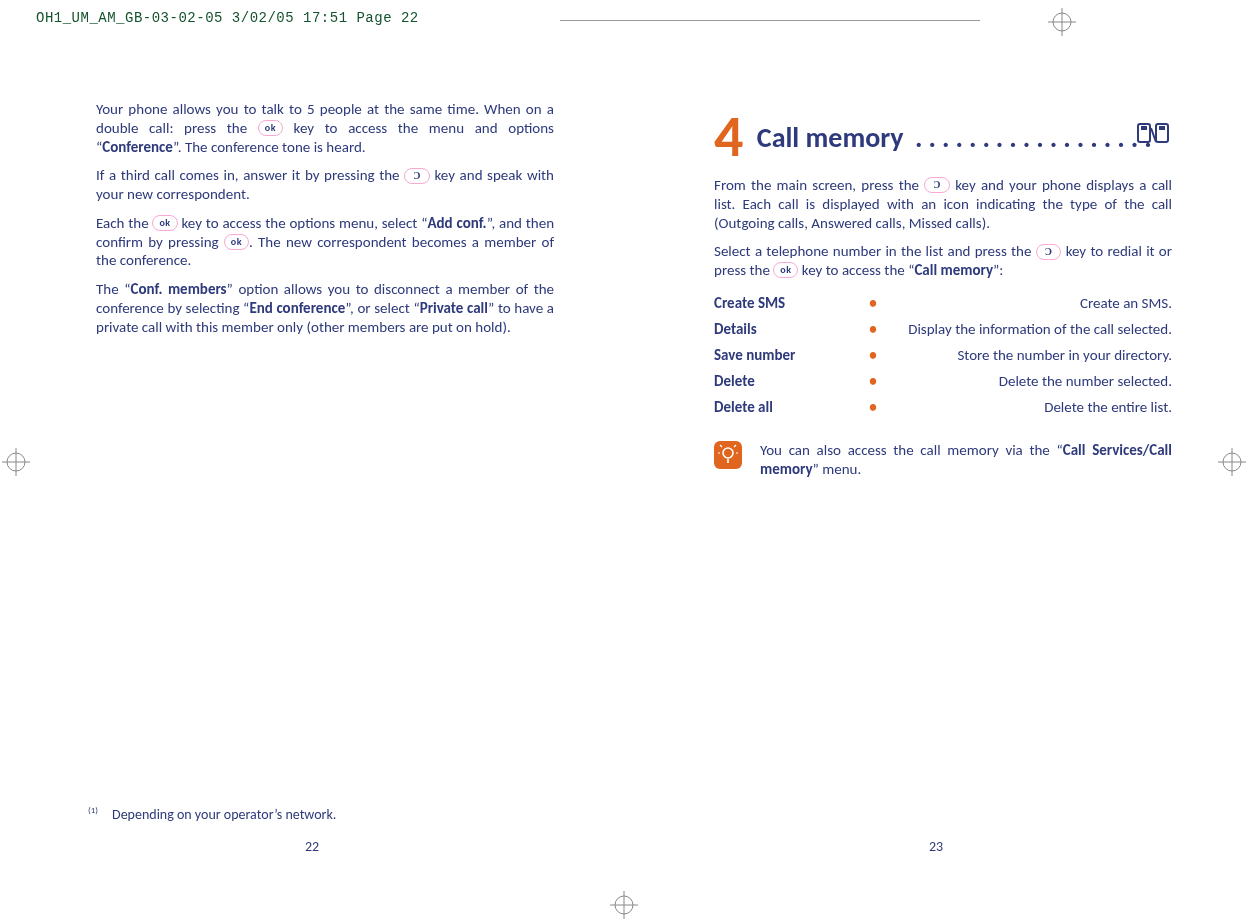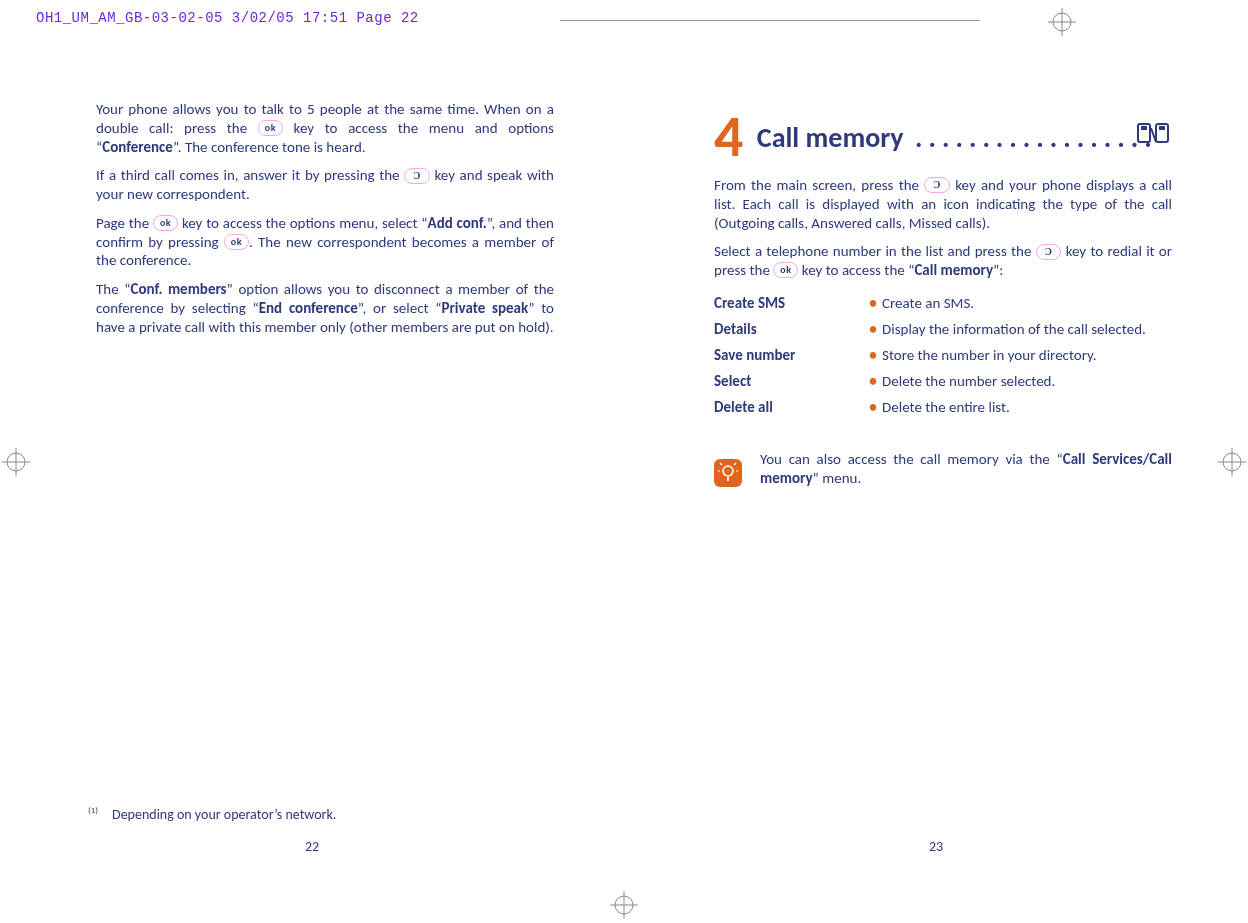--- a/index.html
+++ b/index.html
@@ -12,21 +12,21 @@
     position: relative;
     color: #2e3a7b;
     font-size: 15px;
   }
   .printhead {
     position: absolute;
     top: 10px;
     left: 36px;
     font-family: "Courier New", monospace;
     font-size: 14px;
-    color: #6d28d9;
+    color: #14532d;
     letter-spacing: 0.5px;
   }
   .crop-tr { position:absolute; top:8px; right:172px; }
   .crop-bc { position:absolute; bottom:4px; left:50%; transform:translateX(-50%); }
   .crop-ml { position:absolute; top:50%; left:2px; transform:translateY(-50%); }
   .crop-mr { position:absolute; top:50%; right:2px; transform:translateY(-50%); }
   .crop-line-top { position:absolute; top:20px; left:560px; width:420px; height:1px; background:#999; }
   .cropmark line, .cropmark circle { stroke:#888; stroke-width:1; fill:none; }
   .spread {
     position: absolute;
@@ -80,22 +80,22 @@
     display:inline-block;
     position:absolute;
     right:0;
     top:14px;
   }
   .phone-icons svg { fill:#2e3a7b; }
   .deflist { display:table; width:100%; margin-top:2px; }
   .defrow { display:table-row; }
   .defterm { display:table-cell; font-weight:700; padding:4px 10px 4px 0; white-space:nowrap; width:140px; }
   .defbullet { display:table-cell; color:#e0651f; font-weight:700; width:18px; text-align:center; }
-  .defdesc { display:table-cell; padding:4px 0; }
-  .tipbox { display:flex; margin-top:30px;align-items:flex-end; }
+  .defdesc { display:table-cell; padding:4px 0;text-align:right; }
+  .tipbox { display:flex; margin-top:21px; }
   .tipicon {
     width:28px; height:28px;
     background:#e0651f;
     border-radius:6px;
     flex-shrink:0;
     position:relative;
     margin-right:18px;
   }
   .tipicon svg { position:absolute; top:3px; left:3px; }
   .tiptext { text-align:justify; line-height:1.25; }
@@ -148,25 +148,25 @@
 
     <p>
       <span>Your phone allows you to talk to 5 people at the same time. When on a double call: press the </span><span class="ok-key">ok</span><span> key to access the menu and options “</span><b>Conference</b><span>”. The conference tone is heard.</span>
     </p>
 
     <p>
       <span>If a third call comes in, answer it by pressing the </span><span class="c-key">Ɔ</span><span> key and speak with your new correspondent.</span>
     </p>
 
     <p>
-      <span>Page the </span><span class="ok-key">ok</span><span> key to access the options menu, select “</span><b>Add conf.</b><span>”, and then confirm by pressing </span><span class="ok-key">ok</span><span>. The new correspondent becomes a member of the conference.</span>
-    </p>
-
-    <p>
-      <span>The “</span><b>Conf. members</b><span>” option allows you to disconnect a member of the conference by selecting “</span><b>End conference</b><span>”, or select “</span><b>Private speak</b><span>” to have a private call with this member only (other members are put on hold).</span>
+      <span>Each the </span><span class="ok-key">ok</span><span> key to access the options menu, select “</span><b>Add conf.</b><span>”, and then confirm by pressing </span><span class="ok-key">ok</span><span>. The new correspondent becomes a member of the conference.</span>
+    </p>
+
+    <p>
+      <span>The “</span><b>Conf. members</b><span>” option allows you to disconnect a member of the conference by selecting “</span><b>End conference</b><span>”, or select “</span><b>Private call</b><span>” to have a private call with this member only (other members are put on hold).</span>
     </p>
 
     <div class="footnote">
       <sup>(1)</sup><span>Depending on your operator’s network.</span>
     </div>
     <div class="pagenum">22</div>
   </div>
 
   <div class="page right">
     <div class="chaphead">
@@ -202,21 +202,21 @@
           <div class="defterm">Details</div>
           <div class="defbullet">•</div>
           <div class="defdesc">Display the information of the call selected.</div>
         </div>
         <div class="defrow">
           <div class="defterm">Save number</div>
           <div class="defbullet">•</div>
           <div class="defdesc">Store the number in your directory.</div>
         </div>
         <div class="defrow">
-          <div class="defterm">Select</div>
+          <div class="defterm">Delete</div>
           <div class="defbullet">•</div>
           <div class="defdesc">Delete the number selected.</div>
         </div>
         <div class="defrow">
           <div class="defterm">Delete all</div>
           <div class="defbullet">•</div>
           <div class="defdesc">Delete the entire list.</div>
         </div>
       </div>
 

